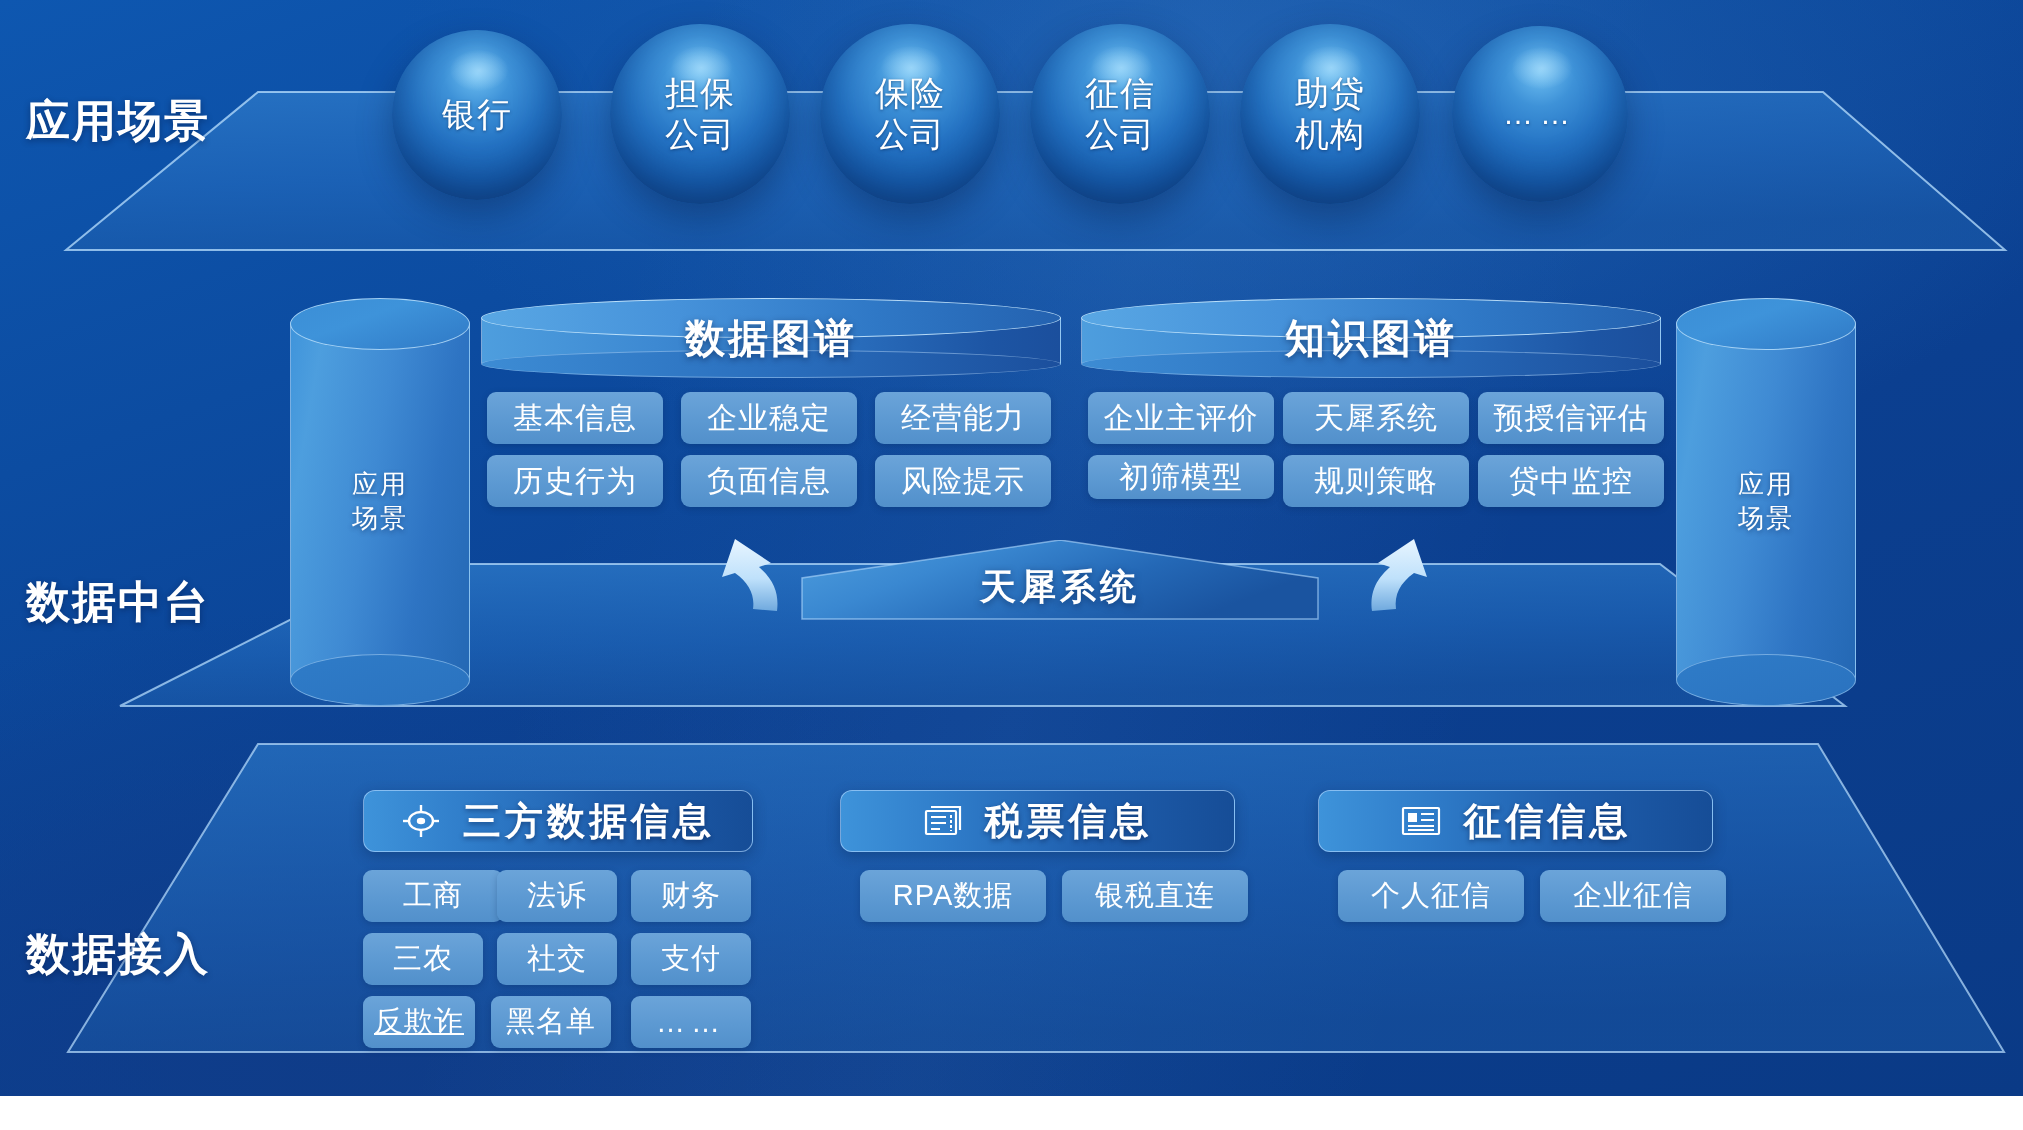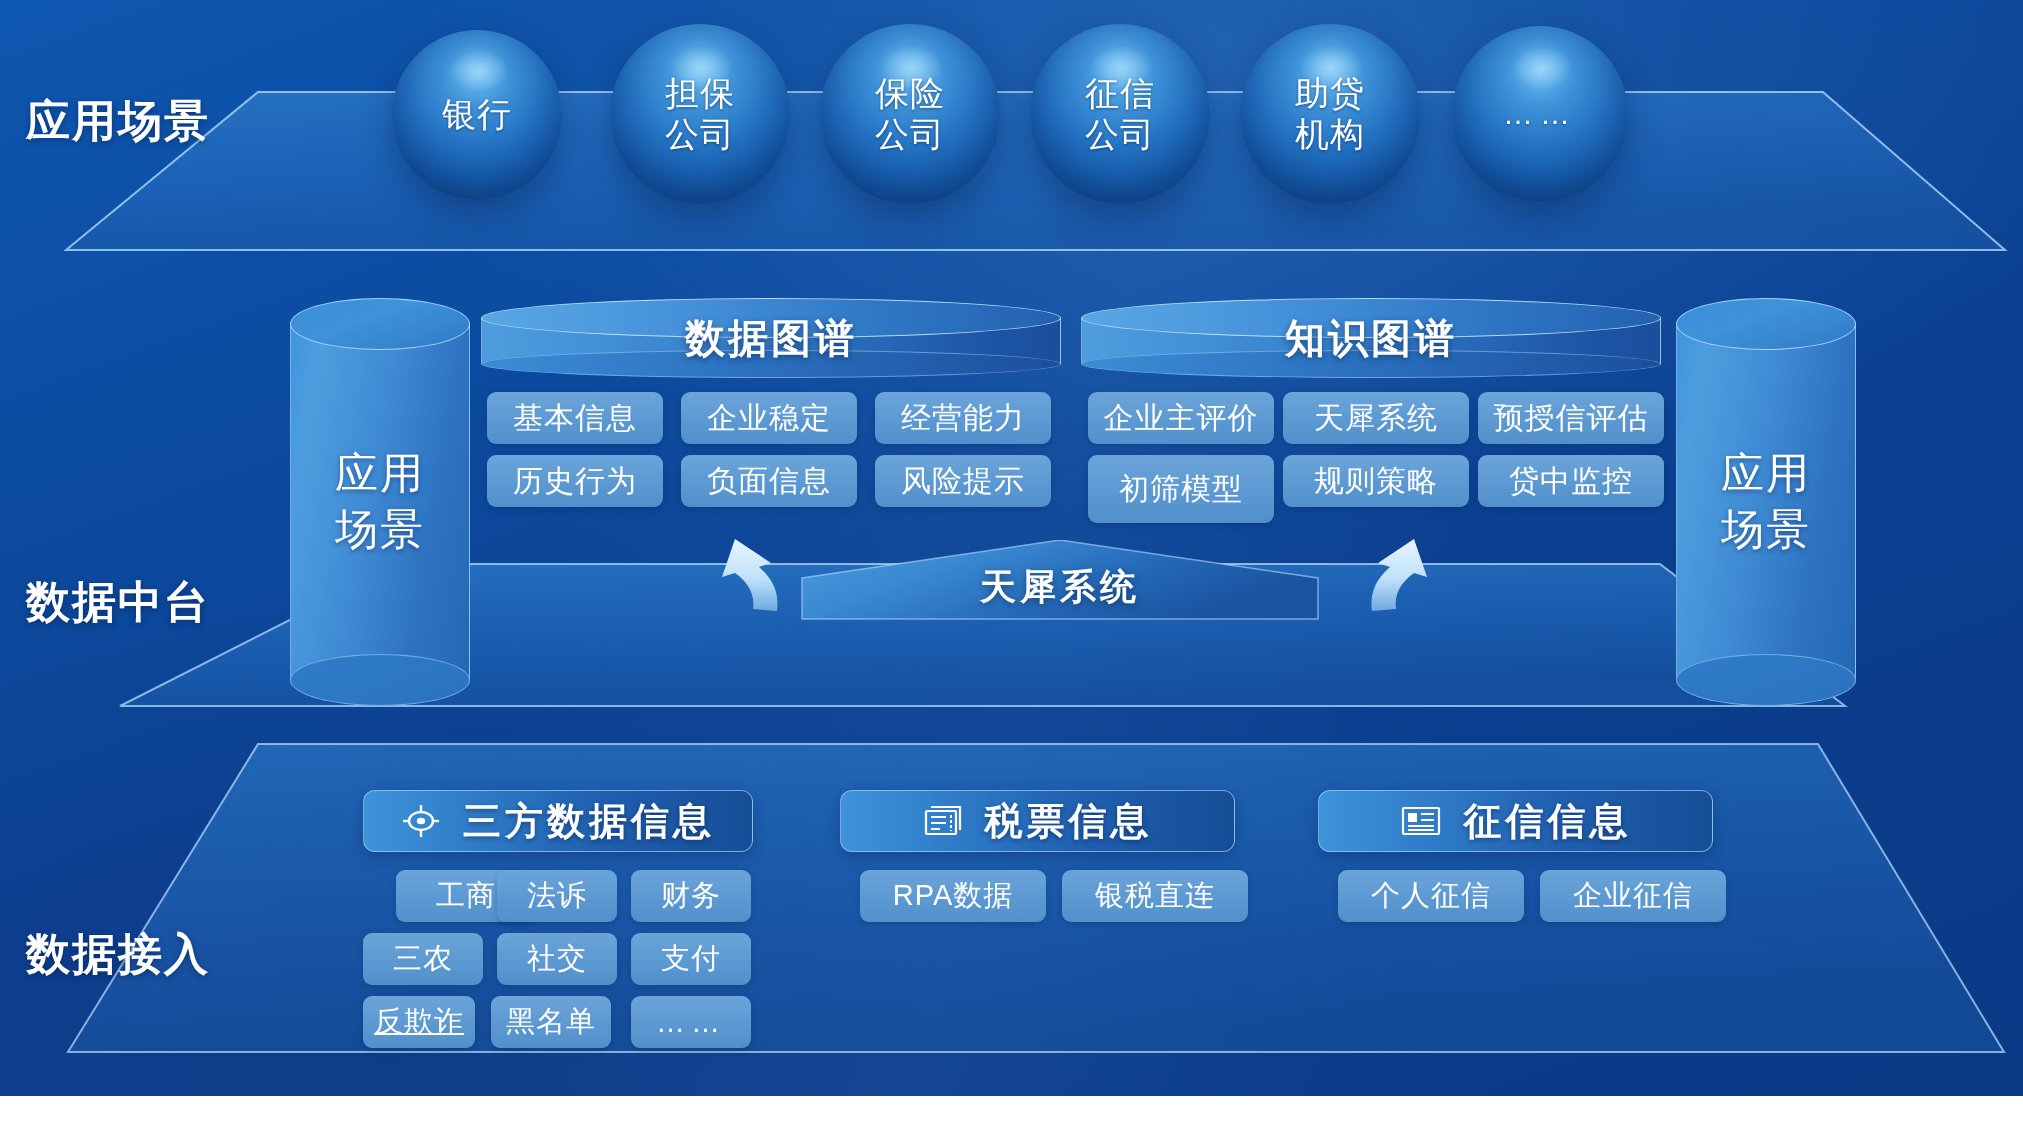--- a/index.html
+++ b/index.html
@@ -81,21 +81,21 @@
   }
   .cyl-bot{
     position:absolute; left:0; bottom:0; width:100%; height:52px;
     border-radius:50%;
     background:linear-gradient(160deg,#2f7cc8 0%,#2a72bf 100%);
     border:1px solid rgba(190,225,255,.5);
   }
   .cyl-label{
     position:absolute; left:0; top:0; width:100%; height:100%;
     display:flex; flex-direction:column; align-items:center; justify-content:center;
-    color:#fff; font-size:43px; line-height:1.3; letter-spacing:2px; z-index:4;
+    color:#fff; font-size:26px; line-height:1.3; letter-spacing:2px; z-index:4;
     text-shadow:0 2px 5px rgba(0,25,70,.45);
   }
 
   
   .disc{ position:absolute; }
   .disc-body{
     position:absolute; left:0; top:20px; width:100%; height:calc(100% - 34px);
     background:linear-gradient(90deg,#4e9ede 0%,#3d89d2 30%,#2a6fbe 62%,#1d55a4 88%,#1b4f9d 100%);
     border-left:1px solid rgba(195,228,255,.6);
     border-right:1px solid rgba(195,228,255,.6);
@@ -311,21 +311,21 @@
   <div class="chip" style="left:875px; top:392px; width:176px; height:52px;">经营能力</div>
 
   <div class="chip" style="left:487px; top:455px; width:176px; height:52px;">历史行为</div>
   <div class="chip" style="left:681px; top:455px; width:176px; height:52px;">负面信息</div>
   <div class="chip" style="left:875px; top:455px; width:176px; height:52px;">风险提示</div>
 
   <div class="chip" style="left:1088px; top:392px; width:186px; height:52px;">企业主评价</div>
   <div class="chip" style="left:1283px; top:392px; width:186px; height:52px;">天犀系统</div>
   <div class="chip" style="left:1478px; top:392px; width:186px; height:52px;">预授信评估</div>
 
-  <div class="chip" style="left:1088px; top:455px; width:186px; height:68px;">初筛模型</div>
+  <div class="chip" style="left:1088px; top:455px; width:186px; height:44px;">初筛模型</div>
   <div class="chip" style="left:1283px; top:455px; width:186px; height:52px;">规则策略</div>
   <div class="chip" style="left:1478px; top:455px; width:186px; height:52px;">贷中监控</div>
 
   <svg class="arrow" style="left:705px; top:525px; width:110px; height:100px;" viewBox="0 0 110 100">
     <defs>
       <linearGradient id="arG" x1="0" y1="0" x2="0" y2="1">
         <stop offset="0%" stop-color="#e8f5ff"></stop>
         <stop offset="55%" stop-color="#bfe1fb"></stop>
         <stop offset="100%" stop-color="#6fa9de"></stop>
       </linearGradient>
@@ -360,21 +360,21 @@
         <ellipse cx="20" cy="20" rx="4.2" ry="3.2" fill="#ffffff"></ellipse>
         <line x1="20" y1="4" x2="20" y2="11" stroke="#ffffff" stroke-width="2.4"></line>
         <line x1="20" y1="29" x2="20" y2="36" stroke="#ffffff" stroke-width="2.4"></line>
         <line x1="2" y1="20" x2="8" y2="20" stroke="#ffffff" stroke-width="2.4"></line>
         <line x1="32" y1="20" x2="38" y2="20" stroke="#ffffff" stroke-width="2.4"></line>
       </svg>
     </span>
     <span class="txt">三方数据信息</span>
   </div>
 
-  <div class="sub-chip" style="left:363px; top:870px; width:140px; height:52px;margin-left:33px;">工商</div>
+  <div class="sub-chip" style="left:363px; top:870px; width:140px; height:52px;">工商</div>
   <div class="sub-chip" style="left:497px; top:870px; width:120px; height:52px;">法诉</div>
   <div class="sub-chip" style="left:631px; top:870px; width:120px; height:52px;">财务</div>
 
   <div class="sub-chip" style="left:363px; top:933px; width:120px; height:52px;">三农</div>
   <div class="sub-chip" style="left:497px; top:933px; width:120px; height:52px;">社交</div>
   <div class="sub-chip" style="left:631px; top:933px; width:120px; height:52px;">支付</div>
 
   <div class="sub-chip" style="left:363px; top:996px; width:112px; height:52px;text-decoration:underline;">反欺诈</div>
   <div class="sub-chip" style="left:491px; top:996px; width:120px; height:52px;">黑名单</div>
   <div class="sub-chip dots" style="left:631px; top:996px; width:120px; height:52px; letter-spacing:6px;">……</div>

